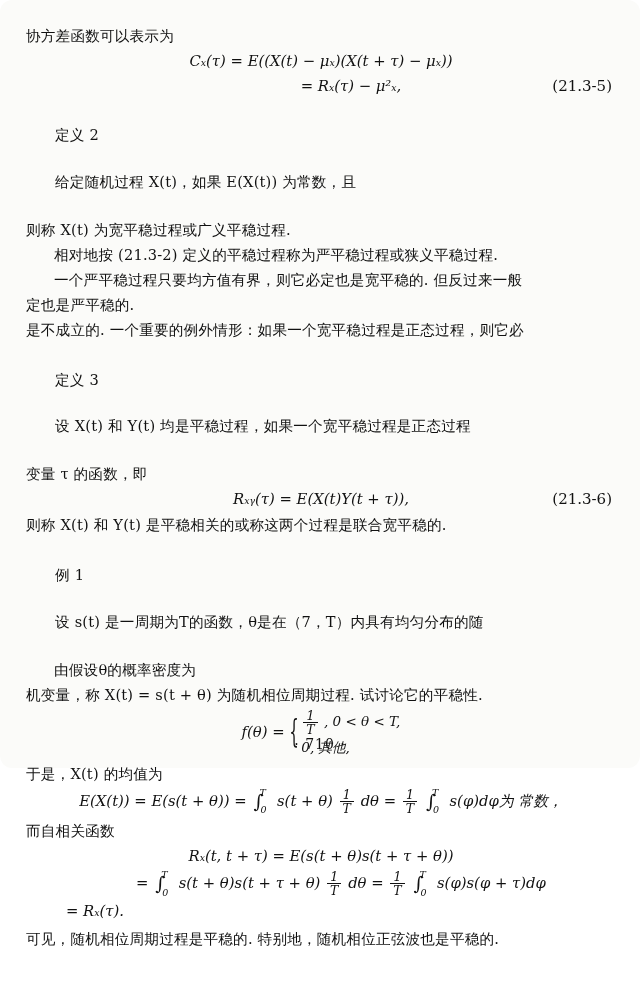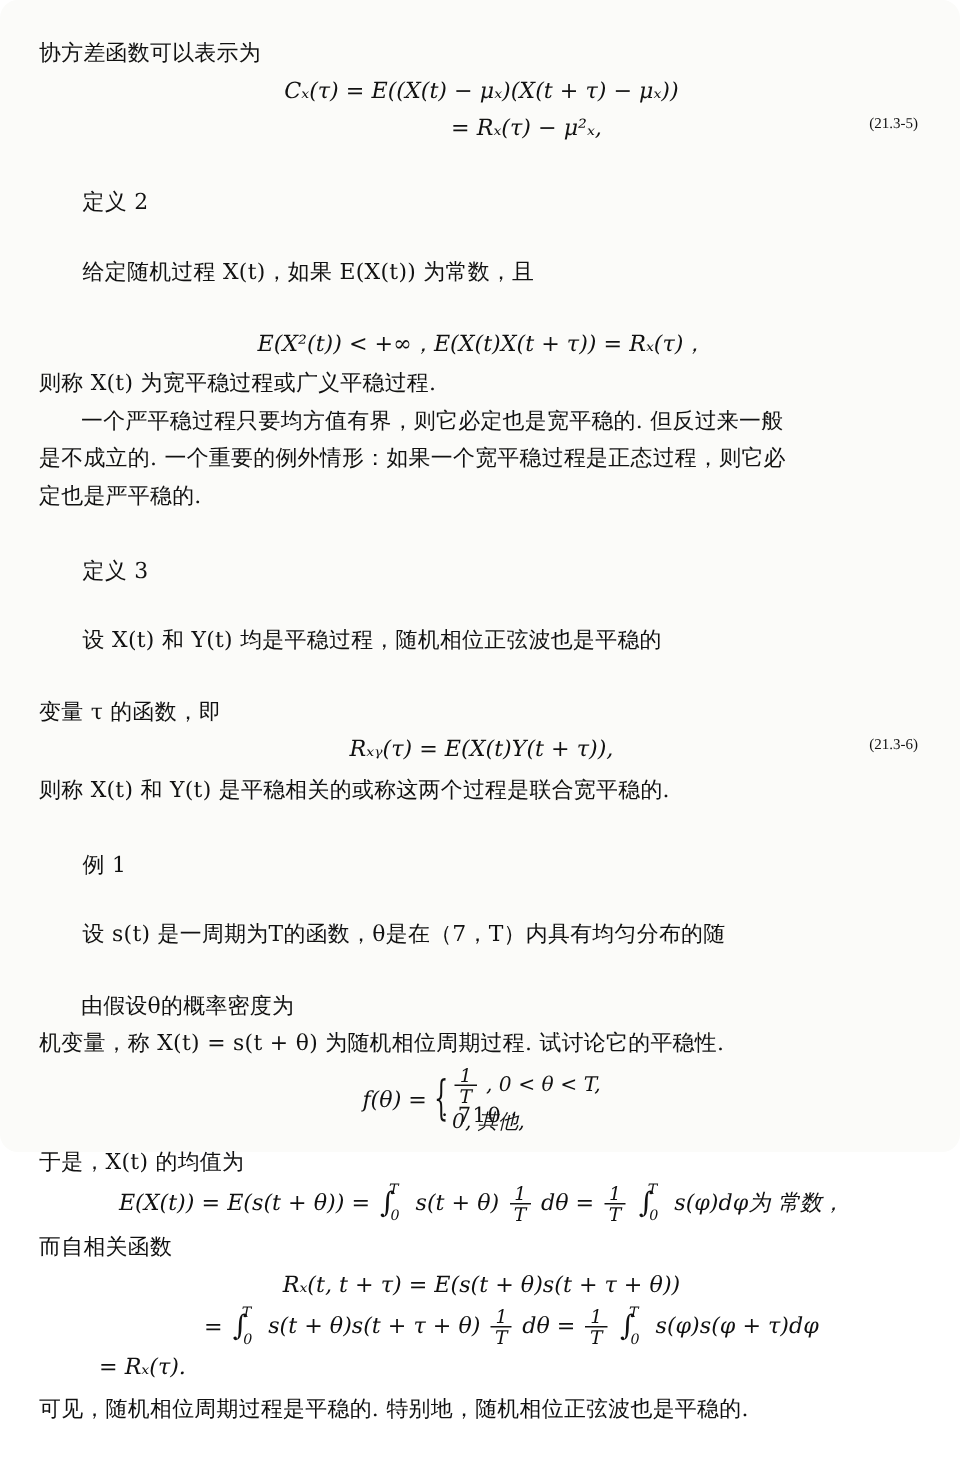--- a/index.html
+++ b/index.html
@@ -53,22 +53,21 @@
     margin: 3px 0 3px 0;
   }
   .mathline.left {
     text-align: left;
     padding-left: 40px;
   }
   .eqno {
     position: absolute;
     right: 4px;
     font-style: normal;
-    font-size: 10px;
-    font-family: Liberation Serif, serif;
+    font-size: 15px;
   }
   .blk {
     margin-top: 4px;
   }
   .pagenum {
     position: absolute;
     left: 0;
     right: 0;
     bottom: 16px;
     text-align: center;
@@ -149,33 +148,31 @@
       <span style="display:inline-block; margin-left:60px;">= Rₓ(τ) − μ²ₓ,</span>
       <span class="eqno">(21.3-5)</span>
     </div>
 
     <p class="ln indent">
       <span class="bold">定义 2</span>
       <span>&nbsp;&nbsp;&nbsp;</span>
       <span>给定随机过程 X(t)，如果 E(X(t)) 为常数，且</span>
     </p>
 
-    <div class="mathline">
-      <span>E(X²(t)) &lt; +∞，E(X(t)X(t + τ)) = Rₓ(τ)，</span>
-    </div>
 
     <p class="ln">则称 X(t) 为宽平稳过程或广义平稳过程.</p>
+    <p class="ln indent">相对地按 (21.3-2) 定义的平稳过程称为严平稳过程或狭义平稳过程.</p>
     <p class="ln indent">一个严平稳过程只要均方值有界，则它必定也是宽平稳的. 但反过来一般</p>
+    <p class="ln">定也是严平稳的.</p>
     <p class="ln">是不成立的. 一个重要的例外情形：如果一个宽平稳过程是正态过程，则它必</p>
-    <p class="ln">定也是严平稳的.</p>
 
     <p class="ln indent blk">
       <span class="bold">定义 3</span>
       <span>&nbsp;&nbsp;&nbsp;</span>
-      <span>设 X(t) 和 Y(t) 均是平稳过程，随机相位正弦波也是平稳的</span>
+      <span>设 X(t) 和 Y(t) 均是平稳过程，如果一个宽平稳过程是正态过程</span>
     </p>
     <p class="ln">变量 τ 的函数，即</p>
 
     <div class="mathline">
       <span>Rₓᵧ(τ) = E(X(t)Y(t + τ)),</span>
       <span class="eqno">(21.3-6)</span>
     </div>
 
     <p class="ln">则称 X(t) 和 Y(t) 是平稳相关的或称这两个过程是联合宽平稳的.</p>
 

